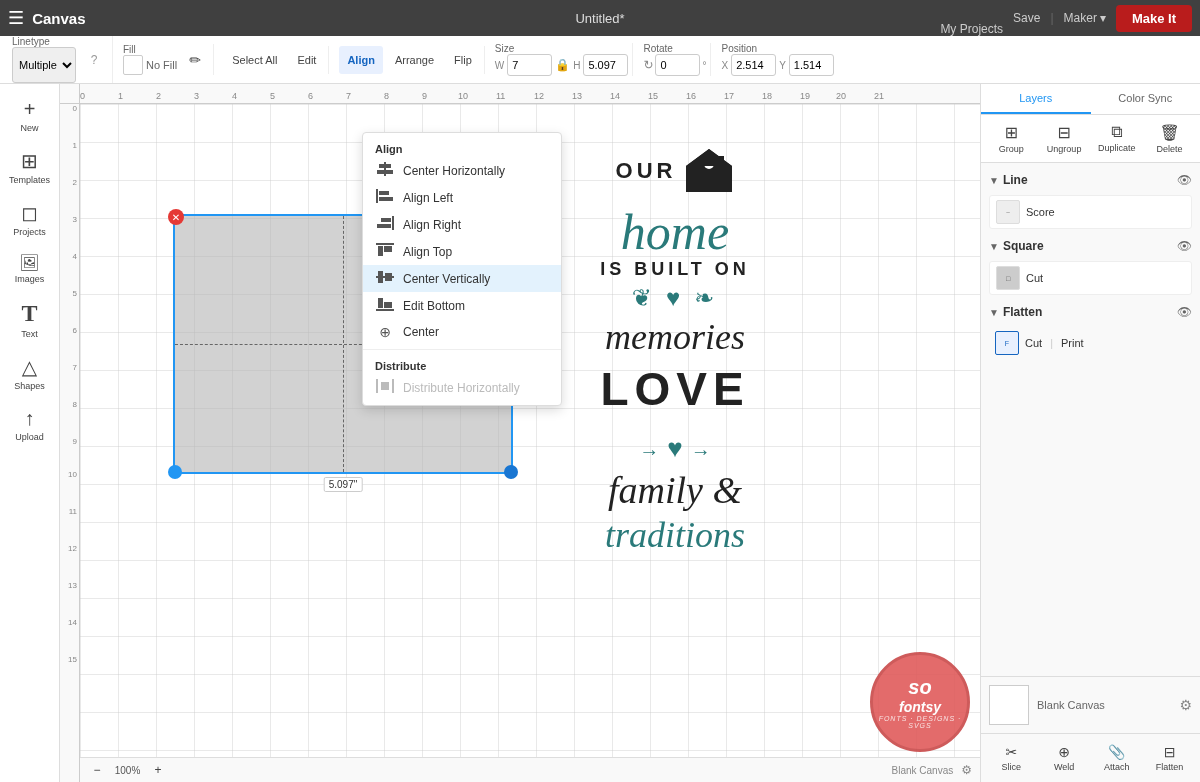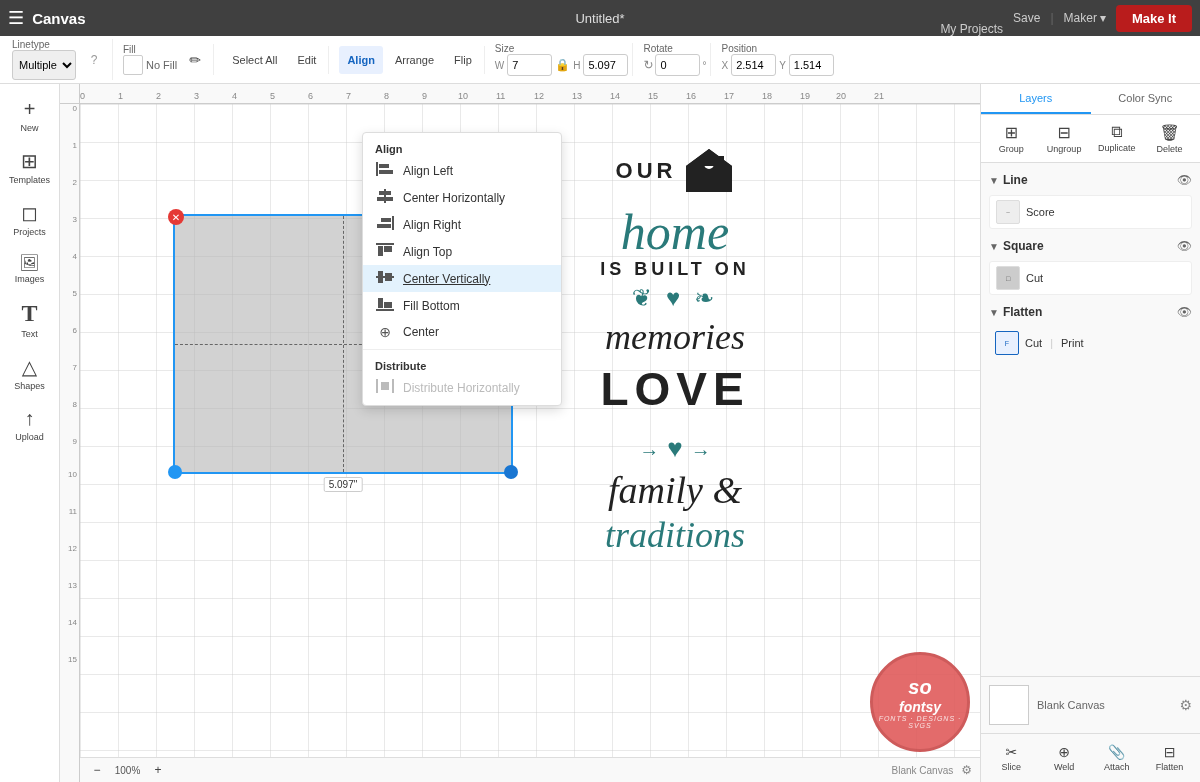--- a/index.html
+++ b/index.html
@@ -24,21 +24,21 @@
       display: flex; align-items: center; height: 48px;
       background: #fff; border-bottom: 1px solid #ddd; padding: 0 8px; gap: 6px;
     }
     .toolbar-group { display: flex; align-items: center; gap: 4px; padding: 0 4px; border-right: 1px solid #eee; }
     .toolbar-group:last-child { border-right: none; }
     .tb-icon-btn { width: 28px; height: 28px; display: flex; align-items: center; justify-content: center; cursor: pointer; border: none; background: none; font-size: 14px; color: #444; border-radius: 3px; }
     .tb-label { font-size: 10px; color: #666; display: block; }
     .tb-field { display: flex; flex-direction: column; align-items: flex-start; }
     .tb-input { width: 60px; height: 22px; border: 1px solid #ccc; border-radius: 3px; font-size: 11px; padding: 0 4px; }
     .tb-input-sm { width: 45px; }
-    .tb-select { height: 30px; border: 1px solid #ccc; border-radius: 3px; font-size: 11px; padding: 0 2px; }
+    .tb-select { height: 36px; border: 1px solid #ccc; border-radius: 3px; font-size: 11px; padding: 0 2px; }
 
     
     #main { display: flex; height: calc(782px - 36px - 48px); }
 
     
     #left-sidebar {
       width: 60px; background: #fff; border-right: 1px solid #ddd;
       display: flex; flex-direction: column; align-items: center; padding: 8px 0; gap: 4px;
     }
     .sidebar-item {
@@ -118,21 +118,21 @@
       box-shadow: 0 4px 12px rgba(0,0,0,0.15); z-index: 100;
       padding: 4px 0;
     }
     .menu-section-title {
       padding: 6px 12px 2px; font-size: 11px; color: #333; font-weight: bold;
     }
     .menu-item {
       display: flex; align-items: center; gap: 8px;
       padding: 5px 12px; cursor: pointer; font-size: 12px; color: #333;
     }
-    .menu-item.active { background: #e3f2fd; text-decoration: underline; }
+    .menu-item.active { background: #e3f2fd; }
     .menu-icon { width: 20px; text-align: center; font-size: 14px; color: #555; }
     .menu-divider { height: 1px; background: #eee; margin: 4px 0; }
     .menu-item.disabled { color: #bbb; cursor: default; }
 
     
     #artwork {
       position: absolute; top: 60px; left: 490px; width: 250px;
       font-family: serif; text-align: center; color: #2a7a7a;
     }
     .art-our { font-size: 24px; color: #222; margin-bottom: 0; text-align: right; }
@@ -429,36 +429,36 @@
       </div>
       <div class="art-family" style="font-size:38px;font-style:italic;color:#222;font-family:Georgia,serif;margin-bottom:2px;">family &amp;</div>
       <div class="art-traditions" style="font-size:36px;font-style:italic;color:#2a7a7a;font-family:Georgia,serif;">traditions</div>
     </div>
 
     <div id="align-menu">
       <div class="menu-section-title">Align</div>
       <div class="menu-item">
         <span class="menu-icon">
           <svg width="18" height="14" viewBox="0 0 18 14">
+              <rect x="8" y="0" width="2" height="14" fill="#555"></rect>
+              <rect x="3" y="2" width="12" height="4" fill="#555"></rect>
+              <rect x="1" y="8" width="16" height="4" fill="#555"></rect>
+            </svg>
+        </span>
+        <span>Center Horizontally</span>
+      </div>
+      <div class="menu-item">
+        <span class="menu-icon">
+          <svg width="18" height="14" viewBox="0 0 18 14">
               <rect x="0" y="0" width="2" height="14" fill="#555"></rect>
               <rect x="3" y="2" width="10" height="4" fill="#555"></rect>
               <rect x="3" y="8" width="14" height="4" fill="#555"></rect>
             </svg>
         </span>
         <span>Align Left</span>
-      </div>
-      <div class="menu-item">
-        <span class="menu-icon">
-          <svg width="18" height="14" viewBox="0 0 18 14">
-              <rect x="8" y="0" width="2" height="14" fill="#555"></rect>
-              <rect x="3" y="2" width="12" height="4" fill="#555"></rect>
-              <rect x="1" y="8" width="16" height="4" fill="#555"></rect>
-            </svg>
-        </span>
-        <span>Center Horizontally</span>
       </div>
       <div class="menu-item">
         <span class="menu-icon">
           <svg width="18" height="14" viewBox="0 0 18 14">
               <rect x="16" y="0" width="2" height="14" fill="#555"></rect>
               <rect x="5" y="2" width="10" height="4" fill="#555"></rect>
               <rect x="1" y="8" width="14" height="4" fill="#555"></rect>
             </svg>
         </span>
         <span>Align Right</span>
@@ -484,21 +484,21 @@
         <span>Center Vertically</span>
       </div>
       <div class="menu-item">
         <span class="menu-icon">
           <svg width="18" height="14" viewBox="0 0 18 14">
               <rect x="0" y="12" width="18" height="2" fill="#555"></rect>
               <rect x="2" y="1" width="5" height="10" fill="#555"></rect>
               <rect x="8" y="5" width="8" height="6" fill="#555"></rect>
             </svg>
         </span>
-        <span>Fill Bottom</span>
+        <span>Edit Bottom</span>
       </div>
       <div class="menu-item">
         <span class="menu-icon">⊕</span>
         <span>Center</span>
       </div>
       <div class="menu-divider"></div>
       <div class="menu-section-title">Distribute</div>
       <div class="menu-item disabled">
         <span class="menu-icon">
           <svg width="18" height="14" viewBox="0 0 18 14">

